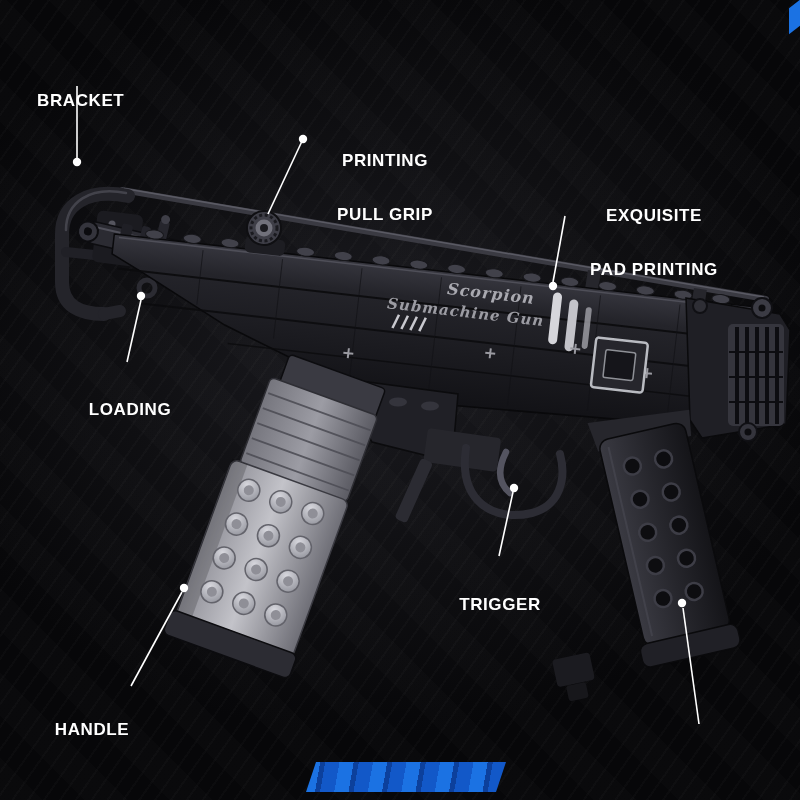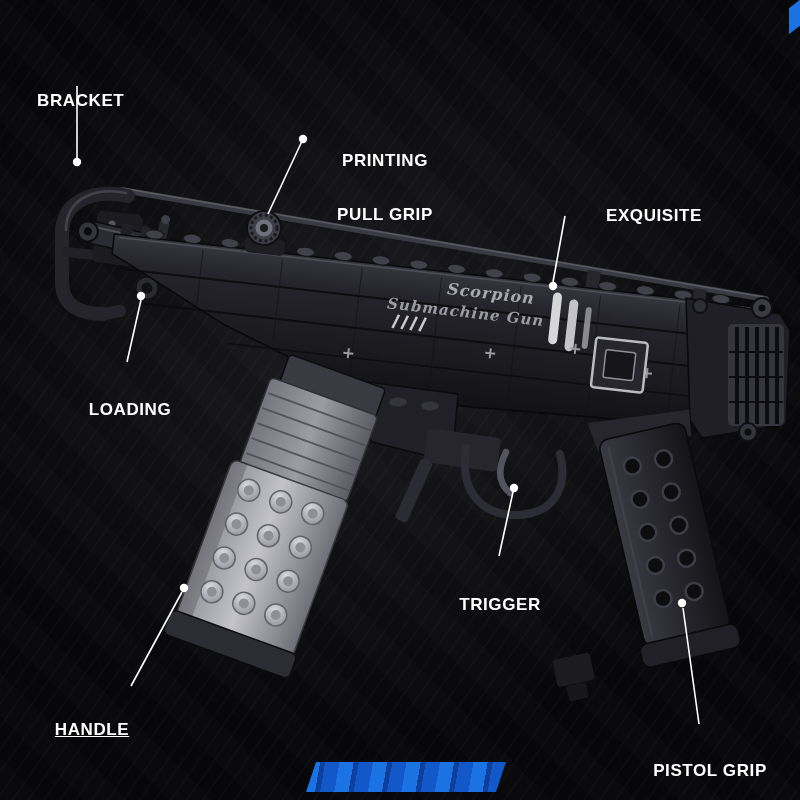--- a/index.html
+++ b/index.html
@@ -301,29 +301,27 @@
 
   <div class="callout" style="left:37px; top:57px;">
     <span>BRACKET</span>
   </div>
   <div class="callout" style="left:325px; top:117px; width:120px;">
     <span>PRINTING</span>
     <span>PULL GRIP</span>
   </div>
   <div class="callout" style="left:572px; top:172px; width:164px;">
     <span>EXQUISITE</span>
+    <span>PAD PRINTING</span>
   </div>
   <div class="callout" style="left:88px; top:366px; width:84px;">
     <span>LOADING</span>
   </div>
   <div class="callout" style="left:450px; top:561px; width:100px;">
     <span>TRIGGER</span>
   </div>
-  <div class="callout" style="left:48px; top:686px; width:88px;text-decoration:underline;">
+  <div class="callout" style="left:48px; top:686px; width:88px;">
     <span>HANDLE</span>
-  </div>
-  <div class="callout" style="left:642px; top:727px; width:136px;">
-    <span>PISTOL GRIP</span>
   </div>
 
   <div class="accent-bar"></div>
   <div class="corner-accent"></div>
 </div>
 
 </body></html>

